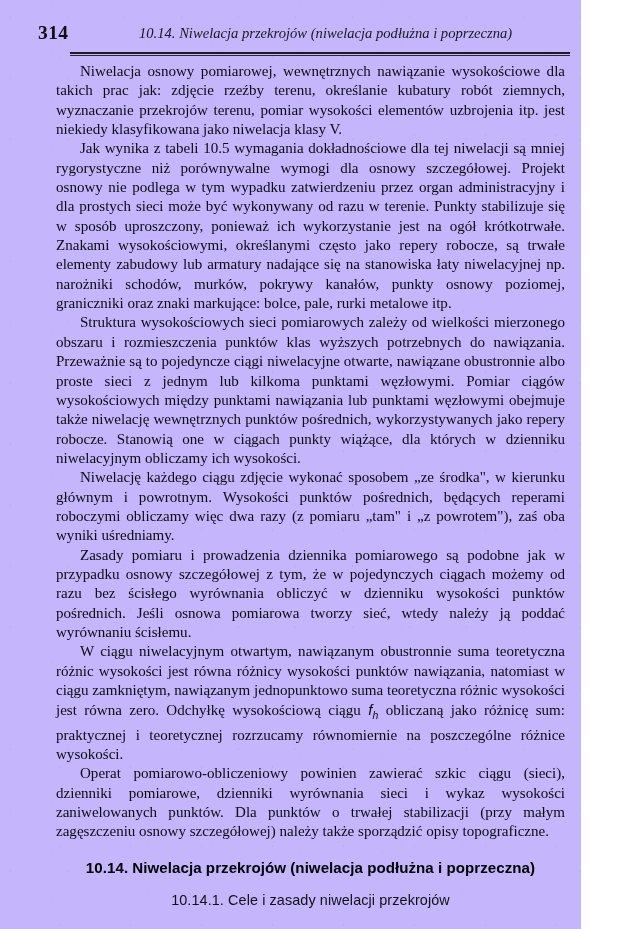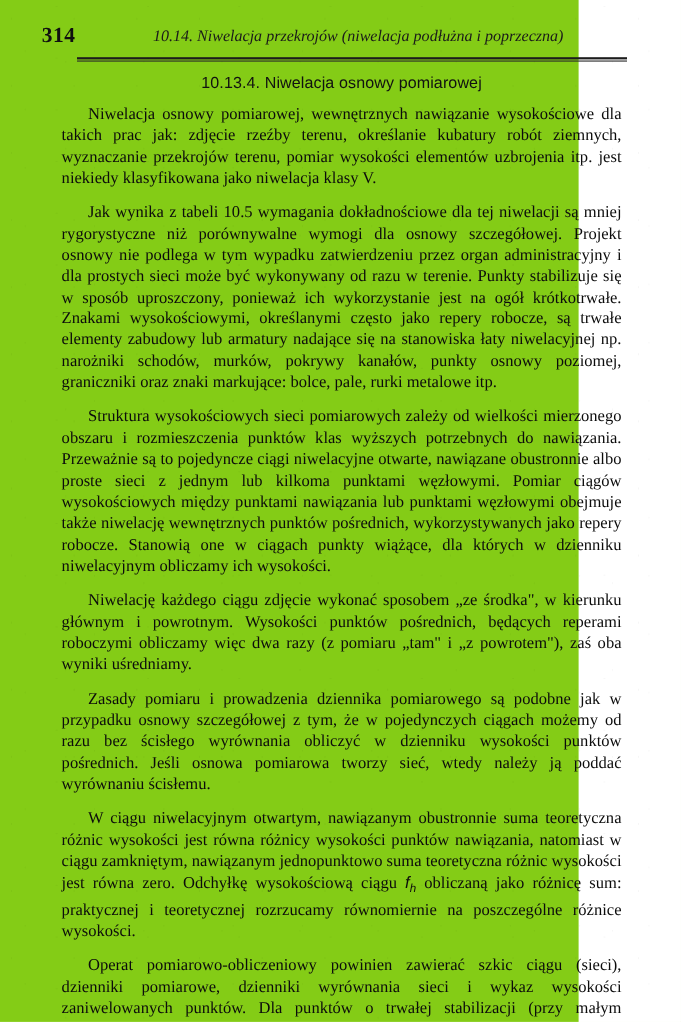--- a/index.html
+++ b/index.html
@@ -12,23 +12,23 @@
     height: 929px;
     overflow: hidden;
     font-family: "Liberation Serif", "DejaVu Serif", serif;
     color: #000000;
     position: relative;
   }
 
   .page {
     position: absolute;
     left: 0; top: 0;
-    width: 526px;
+    width: 581px;
     height: 929px;
-    background: #84cc16;
+    background: #c4b5fd;
   }
 
   
   .header {
     position: absolute;
     left: 0;
     top: 22px;
     width: 619px;
     height: 34px;
   }
@@ -121,21 +121,21 @@
     margin: 0;
     font-family: "Liberation Serif", "DejaVu Serif", serif;
     font-size: 15.05px;
     line-height: 19.35px;
     text-align: justify;
     text-indent: 24px;
     color: #0c0c0c;
     hyphens: manual;
     -webkit-hyphens: manual;
   }
-  p.body + p.body { margin-top: 12px; }
+  p.body + p.body { margin-top: 0; }
 
   var.math {
     font-family: Liberation Sans, sans-serif;
     font-style: italic;
   }
   var.math sub {
     font-size: 0.7em;
     font-style: italic;
   }
 
@@ -163,35 +163,34 @@
     <div class="folio">314</div>
     <div class="runhead">10.14. Niwelacja przekrojów (niwelacja podłużna i poprzeczna)</div>
     <div class="rule-wrap">
       <div class="rule-thick"></div>
       <div class="rule-thin"></div>
     </div>
   </div>
 
   <div class="col">
 
-    <h3 class="sec-head">10.13.4. Niwelacja osnowy pomiarowej</h3>
 
     <p class="body">Niwelacja osnowy pomiarowej, wewnętrznych nawiązanie wysokościowe dla takich prac jak: zdjęcie rzeźby terenu, określanie kubatury robót ziemnych, wyznaczanie przekrojów terenu, pomiar wysokości elementów uzbrojenia itp. jest niekiedy klasyfikowana jako niwelacja klasy V.</p>
 
     <p class="body">Jak wynika z tabeli 10.5 wymagania dokładnościowe dla tej niwelacji są mniej rygorystyczne niż porównywalne wymogi dla osnowy szczegółowej. Projekt osnowy nie podlega w tym wypadku zatwierdzeniu przez organ administracyjny i dla prostych sieci może być wykonywany od razu w terenie. Punkty stabilizuje się w sposób uproszczony, ponieważ ich wykorzystanie jest na ogół krótkotrwałe. Znakami wysokościowymi, określanymi często jako repery robocze, są trwałe elementy zabudowy lub armatury nadające się na stanowiska łaty niwelacyjnej np. narożniki schodów, murków, pokrywy kanałów, punkty osnowy poziomej, graniczniki oraz znaki markujące: bolce, pale, rurki metalowe itp.</p>
 
     <p class="body">Struktura wysokościowych sieci pomiarowych zależy od wielkości mierzonego obszaru i rozmieszczenia punktów klas wyższych potrzebnych do nawiązania. Przeważnie są to pojedyncze ciągi niwelacyjne otwarte, nawiązane obustronnie albo proste sieci z jednym lub kilkoma punktami węzłowymi. Pomiar ciągów wysokościowych między punktami nawiązania lub punktami węzłowymi obejmuje także niwelację wewnętrznych punktów pośrednich, wykorzystywanych jako repery robocze. Stanowią one w ciągach punkty wiążące, dla których w dzienniku niwelacyjnym obliczamy ich wysokości.</p>
 
     <p class="body">Niwelację każdego ciągu zdjęcie wykonać sposobem „ze środka", w kierunku głównym i powrotnym. Wysokości punktów pośrednich, będących reperami roboczymi obliczamy więc dwa razy (z pomiaru „tam" i „z powrotem"), zaś oba wyniki uśredniamy.</p>
 
     <p class="body">Zasady pomiaru i prowadzenia dziennika pomiarowego są podobne jak w przypadku osnowy szczegółowej z tym, że w pojedynczych ciągach możemy od razu bez ścisłego wyrównania obliczyć w dzienniku wysokości punktów pośrednich. Jeśli osnowa pomiarowa tworzy sieć, wtedy należy ją poddać wyrównaniu ścisłemu.</p>
 
     <p class="body"><span>W ciągu niwelacyjnym otwartym, nawiązanym obustronnie suma teoretyczna różnic wysokości jest równa różnicy wysokości punktów nawiązania, natomiast w ciągu zamkniętym, nawiązanym jednopunktowo suma teoretyczna różnic wysokości jest równa zero. Odchyłkę wysokościową ciągu </span><var class="math"><span>f</span><sub>h</sub></var><span> obliczaną jako różnicę sum: praktycznej i teoretycznej rozrzucamy równomiernie na poszczególne różnice wysokości.</span></p>
 
-    <p class="body">Operat pomiarowo-obliczeniowy powinien zawierać szkic ciągu (sieci), dzienniki pomiarowe, dzienniki wyrównania sieci i wykaz wysokości zaniwelowanych punktów. Dla punktów o trwałej stabilizacji (przy małym wysokościowe osnowy szczegółowej) należy także sporządzić opisy topograficzne.</p>
+    <p class="body">Operat pomiarowo-obliczeniowy powinien zawierać szkic ciągu (sieci), dzienniki pomiarowe, dzienniki wyrównania sieci i wykaz wysokości zaniwelowanych punktów. Dla punktów o trwałej stabilizacji (przy małym zagęszczeniu osnowy szczegółowej) należy także sporządzić opisy topograficzne.</p>
 
     <h2 class="sec-head-major">10.14. Niwelacja przekrojów (niwelacja podłużna i poprzeczna)</h2>
 
     <h3 class="sec-head-sub">10.14.1. Cele i zasady niwelacji przekrojów</h3>
 
   </div>
 
   <div class="scan-noise"></div>
 </div>
 

